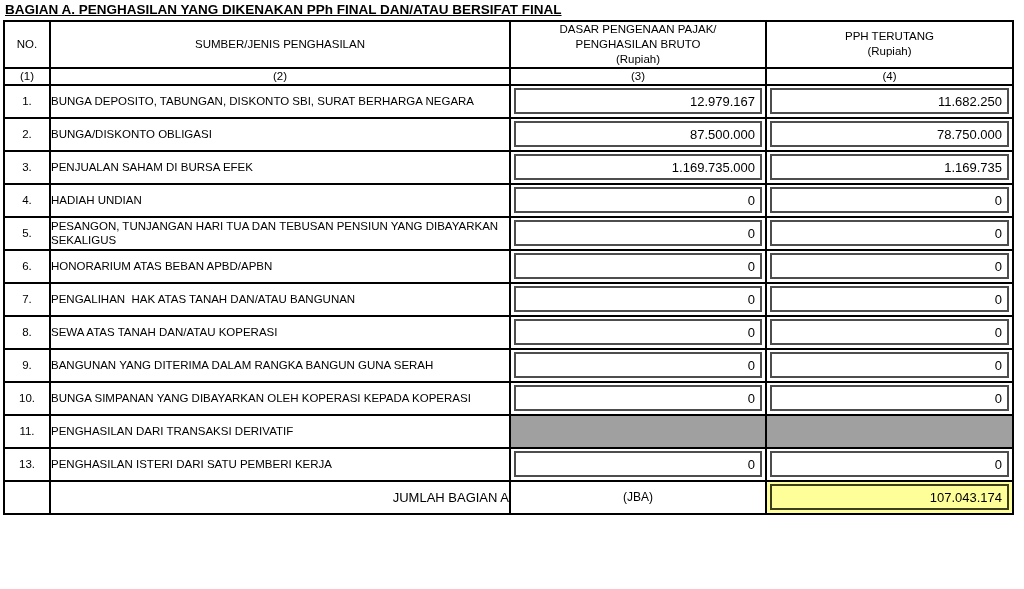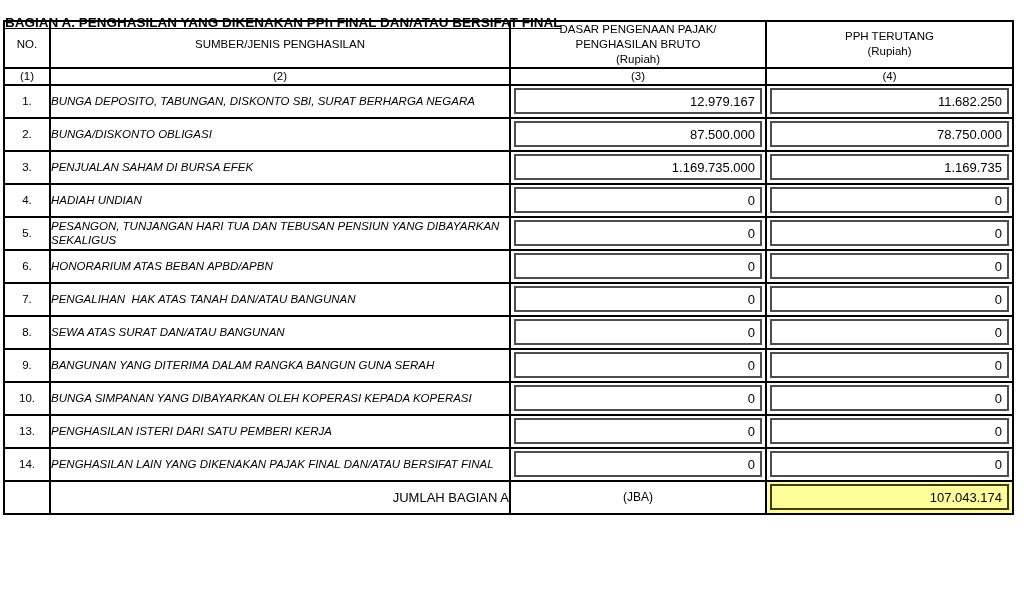--- a/index.html
+++ b/index.html
@@ -9,21 +9,21 @@
     --box-border:#4d4d4d;
   }
   html,body{margin:0;padding:0;background:#fff;}
   body{
     width:1024px;height:589px;overflow:hidden;
     font-family:"Liberation Sans","DejaVu Sans",sans-serif;
     color:#000;
   }
   .page{position:relative;width:1024px;height:589px;}
   .title{
-    position:absolute;left:5px;top:15px;
+    position:absolute;left:5px;top:2px;
     font-size:13.5px;font-weight:bold;text-decoration:underline;
     white-space:nowrap;
   }
   table.form{
     position:absolute;left:3px;top:20px;width:1009px;
     border-collapse:collapse;table-layout:fixed;
   }
   table.form th,table.form td{
     border:2px solid #000;
     padding:0;margin:0;
@@ -35,21 +35,21 @@
     height:43px;text-align:center;font-size:11.5px;
     white-space:pre-line;line-height:1.3;
   }
   tr.h-num td{
     height:15px;text-align:center;font-size:11.5px;
   }
   tbody tr,tfoot tr{height:33px;}
   td.c-no{text-align:center;font-size:11.5px;}
   td.c-src{
     font-size:11.5px;line-height:1.22;
-    padding:1px 3px;white-space:pre-wrap;font-style:italic;
+    padding:1px 3px;white-space:pre-wrap;
   }
   td.c-val{vertical-align:middle;}
   .box{
     margin:0 3px;height:22px;
     border:2px solid var(--box-border);
     background:#fff;
     display:flex;align-items:center;justify-content:flex-end;
     padding-right:5px;
     font-size:13px;
   }
@@ -161,21 +161,21 @@
     <td class="c-src">PENGALIHAN  HAK ATAS TANAH DAN/ATAU BANGUNAN</td>
     <td class="c-val">
       <div class="box">0</div>
     </td>
     <td class="c-val">
       <div class="box">0</div>
     </td>
   </tr>
         <tr>
     <td class="c-no">8.</td>
-    <td class="c-src">SEWA ATAS SURAT DAN/ATAU BANGUNAN</td>
+    <td class="c-src">SEWA ATAS TANAH DAN/ATAU KOPERASI</td>
     <td class="c-val">
       <div class="box">0</div>
     </td>
     <td class="c-val">
       <div class="box">0</div>
     </td>
   </tr>
         <tr>
     <td class="c-no">9.</td>
     <td class="c-src">BANGUNAN YANG DITERIMA DALAM RANGKA BANGUN GUNA SERAH</td>
@@ -190,32 +190,28 @@
     <td class="c-no">10.</td>
     <td class="c-src">BUNGA SIMPANAN YANG DIBAYARKAN OLEH KOPERASI KEPADA KOPERASI</td>
     <td class="c-val">
       <div class="box">0</div>
     </td>
     <td class="c-val">
       <div class="box">0</div>
     </td>
   </tr>
         <tr>
+    <td class="c-no">11.</td>
+    <td class="c-src">PENGHASILAN DARI TRANSAKSI DERIVATIF</td>
+    <td class="cell-disabled"></td>
+    <td class="cell-disabled"></td>
+  </tr>
+        <tr>
     <td class="c-no">13.</td>
     <td class="c-src">PENGHASILAN ISTERI DARI SATU PEMBERI KERJA</td>
-    <td class="c-val">
-      <div class="box">0</div>
-    </td>
-    <td class="c-val">
-      <div class="box">0</div>
-    </td>
-  </tr>
-        <tr>
-    <td class="c-no">14.</td>
-    <td class="c-src">PENGHASILAN LAIN YANG DIKENAKAN PAJAK FINAL DAN/ATAU BERSIFAT FINAL</td>
     <td class="c-val">
       <div class="box">0</div>
     </td>
     <td class="c-val">
       <div class="box">0</div>
     </td>
   </tr>
       </tbody>
     <tfoot>
       <tr>

